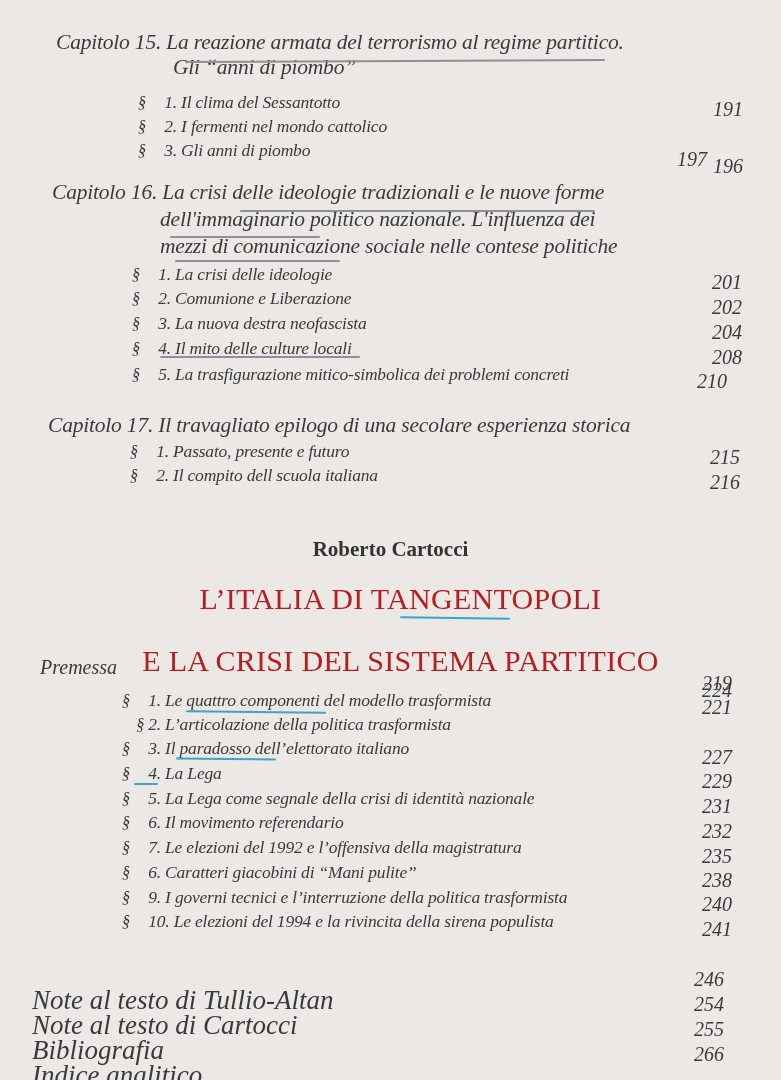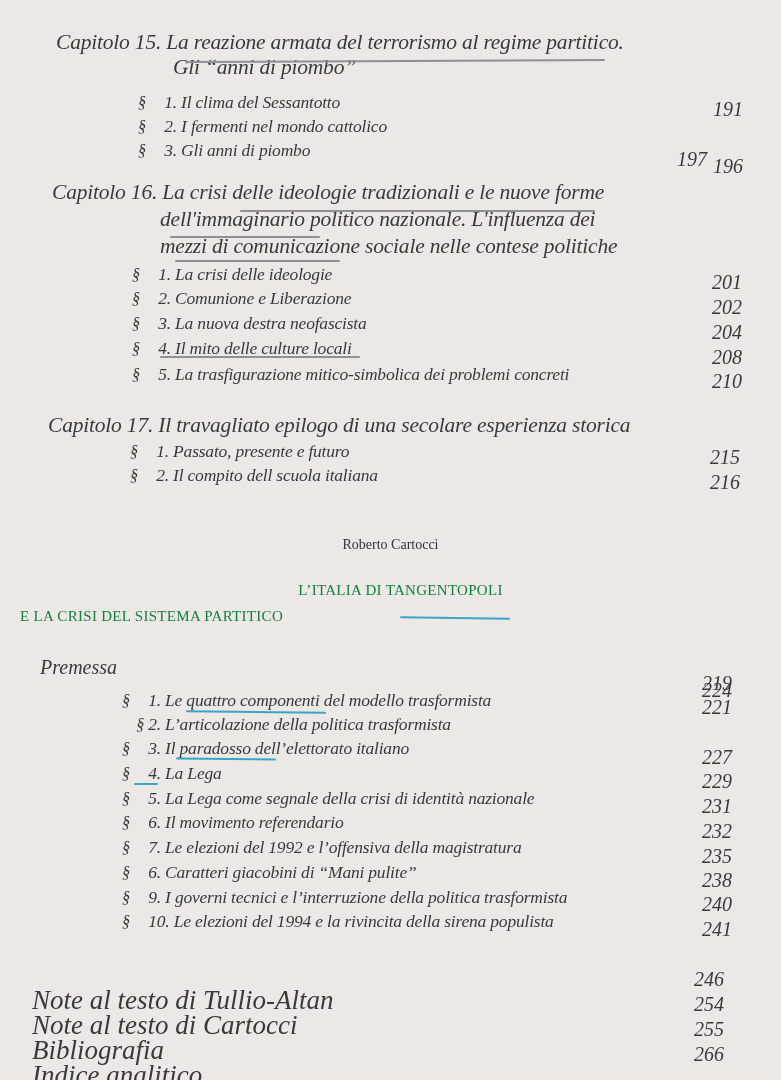--- a/index.html
+++ b/index.html
@@ -10,22 +10,22 @@
     font-family: "DejaVu Serif", "Liberation Serif", serif;
     position: relative;
   }
   .page { position: absolute; inset: 0; }
   .it { font-style: italic; font-family: "Liberation Serif", "DejaVu Serif", serif; }
   .abs { position: absolute; white-space: nowrap; }
   .chap { font-size: 21.5px; letter-spacing: -0.2px; }
   .sec { font-size: 17.5px; letter-spacing: -0.2px; }
   .pg { font-size: 20px; text-align: right; width: 60px; }
   .para { font-size: 16px; display: inline-block; width: 22px; }
-  .author { font-family: "Liberation Serif", serif; font-weight: normal; font-size: 14px; color: #333; }
-  .title { font-family: "Liberation Serif", serif; font-size: 15px; color: #15803d; letter-spacing: 0.3px; }
+  .author { font-family: "Liberation Serif", serif; font-weight: bold; font-size: 21px; color: #333; }
+  .title { font-family: "Liberation Serif", serif; font-size: 30px; color: #b91c1c; letter-spacing: 0.3px; }
   .pen { position: absolute; height: 2px; border-radius: 2px; }
   .pen.blue { background: #3aa5c9; }
   .pen.gray { background: #8f8f9a; height: 1.5px; }
   .back { font-size: 27px; margin-top: 30px; }
 </style>
 </head>
 <body>
 
 <div class="page">
 
@@ -89,21 +89,21 @@
       <span class="para">§</span>
       <span>4. Il mito delle culture locali</span>
     </div>
     <div class="pen gray" style="left:160px; top:356px; width:200px;"></div>
     <div class="abs it pg" style="left:682px; top:346px;">208</div>
 
     <div class="abs it sec" style="left:132px; top:364px;">
       <span class="para">§</span>
       <span>5. La trasfigurazione mitico-simbolica dei problemi concreti</span>
     </div>
-    <div class="abs it pg" style="left:682px; top:370px;">210</div>
+    <div class="abs it pg" style="left:682px; top:370px;text-align:center;">210</div>
   </div>
 
   <div>
     <div class="abs it chap" style="left:48px; top:413px;">
       <span>Capitolo 17.</span>
       <span>Il travagliato epilogo di una secolare esperienza storica</span>
     </div>
 
     <div class="abs it sec" style="left:130px; top:441px;">
       <span class="para">§</span>
@@ -114,21 +114,21 @@
     <div class="abs it sec" style="left:130px; top:465px;">
       <span class="para">§</span>
       <span>2. Il compito dell scuola italiana</span>
     </div>
     <div class="abs it pg" style="left:680px; top:471px;">216</div>
   </div>
 
   <div>
     <div class="abs author" style="left:0; width:781px; text-align:center; top:537px;">Roberto Cartocci</div>
     <div class="abs title" style="left:0; width:781px; text-align:center; top:582px; padding-left:20px; box-sizing:border-box;">L’ITALIA DI TANGENTOPOLI</div>
-    <div class="abs title" style="left:0; width:781px; top:608px; padding-left:20px; box-sizing:border-box;">E LA CRISI DEL SISTEMA PARTITICO</div>
+    <div class="abs title" style="left:0; width:781px; text-align:center; top:644px; padding-left:20px; box-sizing:border-box;">E LA CRISI DEL SISTEMA PARTITICO</div>
     <div class="pen blue" style="left:400px; top:617px; width:110px; transform:rotate(0.8deg);"></div>
   </div>
 
   <div class="abs it" style="left:40px; top:656px; font-size:20px;">Premessa</div>
   <div class="abs it pg" style="left:672px; top:672px;">219</div>
 
   <div>
     <div class="abs it sec" style="left:122px; top:690px;">
       <span class="para">§</span>
       <span>1. Le quattro componenti del modello trasformista</span>

